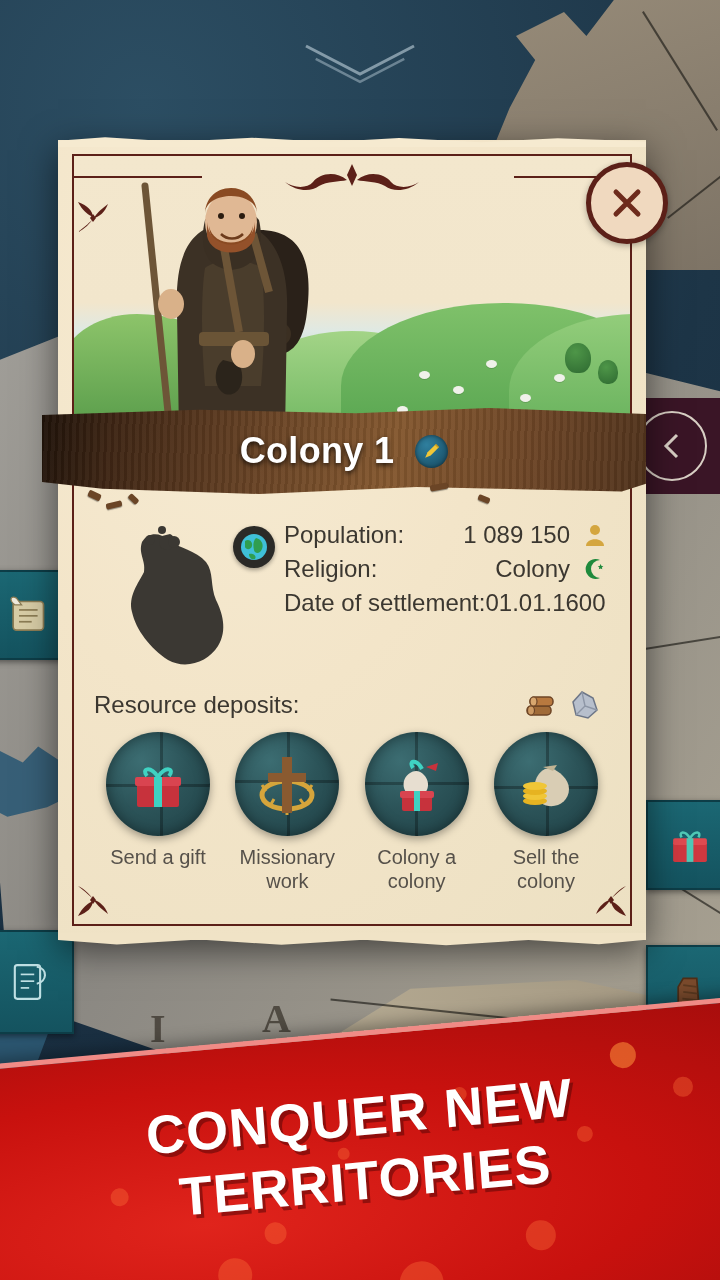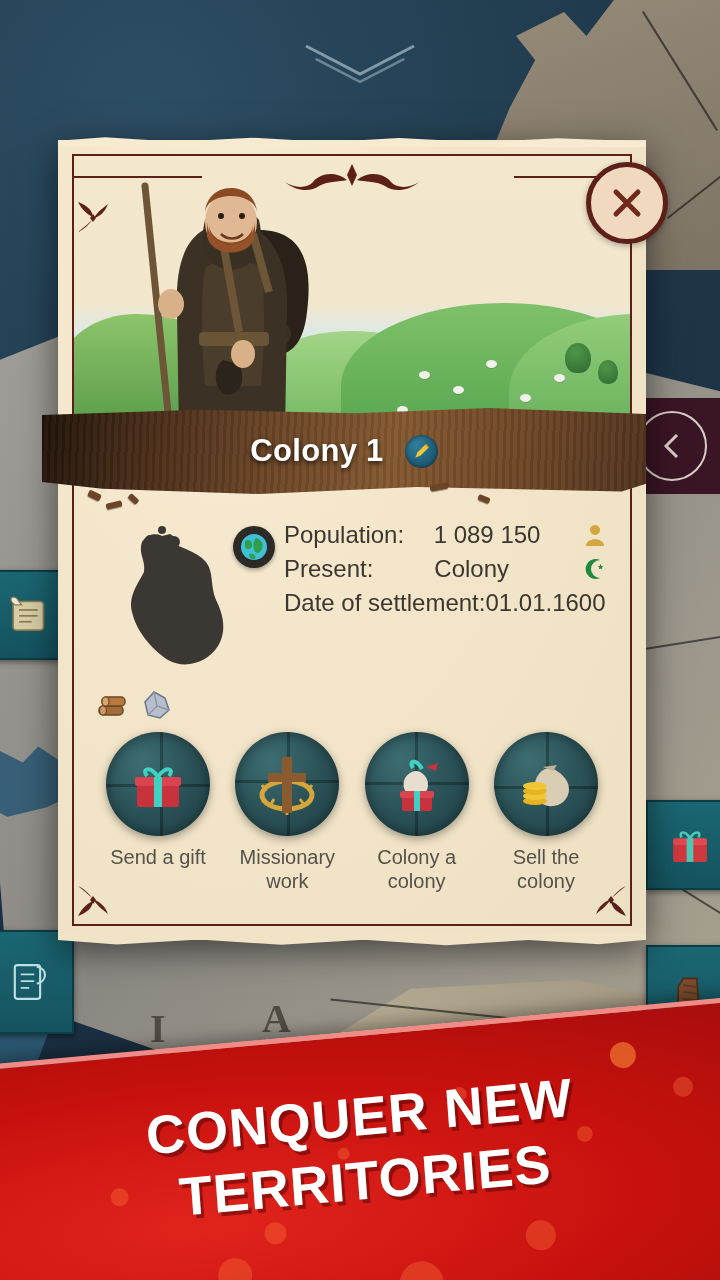--- a/index.html
+++ b/index.html
@@ -118,40 +118,40 @@
   .close-btn svg{width:40px;height:40px;}
 
   
   .plank{position:absolute;left:-16px;top:268px;width:604px;height:86px;
     background:
       repeating-linear-gradient(92deg, rgba(0,0,0,.07) 0 3px, rgba(255,255,255,.03) 3px 7px),
       linear-gradient(100deg,#1e1209 0%,#3e2514 12%,#6b4526 38%,#84582f 58%,#6d4526 80%,#50331c 100%);
     box-shadow:0 6px 14px rgba(0,0,0,.5);
     clip-path:polygon(0% 8%,26% 2%,52% 6%,74% 0%,100% 7%,100% 88%,96% 97%,62% 92%,36% 100%,10% 94%,0% 86%);
     display:flex;align-items:center;justify-content:center;}
-  .plank-title{color:#fff;font-size:31px;font-weight:bold;letter-spacing:.3px;
+  .plank-title{color:#fff;font-size:36px;font-weight:bold;letter-spacing:.3px;
     text-shadow:0 2px 5px rgba(0,0,0,.75);display:flex;align-items:center;gap:21px;}
   .edit-icon{width:33px;height:33px;border-radius:50%;
     background:radial-gradient(circle at 35% 30%,#2f7f9e,#16485e);
     display:flex;align-items:center;justify-content:center;box-shadow:inset 0 0 4px rgba(0,0,0,.5);}
   .edit-icon svg{width:19px;height:19px;}
   .chip{position:absolute;background:#6b4526;border-radius:2px;box-shadow:0 1px 1px rgba(0,0,0,.4);}
 
   
   .body-area{position:absolute;left:30px;top:370px;right:30px;bottom:40px;text-decoration:underline;}
   .island-wrap{position:absolute;left:28px;top:10px;width:132px;height:150px;}
   .globe{position:absolute;left:145px;top:16px;width:42px;height:42px;border-radius:50%;
     background:#2b2a27;display:flex;align-items:center;justify-content:center;
     box-shadow:0 2px 4px rgba(0,0,0,.35);}
   .globe svg{width:30px;height:30px;}
 
   .stats{position:absolute;left:196px;top:8px;right:4px;}
   .row{display:flex;align-items:center;height:34px;color:#3b3730;font-size:24px;}
   .row .lab{flex:0 0 auto;}
-  .row .val{flex:1 1 auto;text-align:center;padding-right:8px;white-space:nowrap;}
+  .row .val{flex:1 1 auto;text-align:right;padding-right:8px;white-space:nowrap;}
   .row .badge{flex:0 0 34px;height:34px;display:flex;align-items:center;justify-content:center;}
   .row .badge svg{width:26px;height:26px;}
   .sq-badge{width:30px;height:30px;border-radius:6px;background:#174f5a;border:2px solid #2aa0ad;
     color:#eaf6f8;font-size:17px;font-weight:bold;display:flex;align-items:center;justify-content:center;}
   .sq-badge sup{font-size:10px;}
 
   .res-line{position:absolute;left:6px;top:178px;right:4px;display:flex;align-items:center;}
   .res-label{color:#3b3730;font-size:24px;flex:1 1 auto;}
   .res-icons{display:flex;align-items:center;gap:12px;padding-right:10px;}
   .res-icons svg{width:34px;height:34px;}
@@ -379,37 +379,38 @@
           <span class="lab">Population:</span>
           <span class="val">1 089 150</span>
           <span class="badge">
             <svg viewBox="0 0 26 26">
               <circle cx="13" cy="8" r="5" fill="#d4a63f"></circle>
               <path d="M4 24 C4 15 22 15 22 24 Z" fill="#d4a63f"></path>
             </svg>
           </span>
         </div>
         <div class="row">
-          <span class="lab">Present:</span>
+          <span class="lab">Religion:</span>
           <span class="val">Colony</span>
           <span class="badge">
             <svg viewBox="0 0 26 26">
               <path d="M18 4 A10 10 0 1 0 18 22 A8 8 0 1 1 18 4 Z" fill="#1f8a3c"></path>
               <path d="M19 10 L20.5 13 L23.5 13.5 L21 15.5 L21.8 18.5 L19 17 L16.2 18.5 L17 15.5 L14.5 13.5 L17.5 13 Z" fill="#1f8a3c" transform="scale(.62) translate(11 3)"></path>
             </svg>
           </span>
         </div>
         <div class="row">
           <span class="lab">Date of settlement:</span>
           <span class="val">01.01.1600</span>
           <span class="badge"></span>
         </div>
       </div>
 
       <div class="res-line">
+        <span class="res-label">Resource deposits:</span>
         <span class="res-icons">
           <svg viewBox="0 0 34 34">
             <rect x="5" y="18" width="24" height="9" rx="4" fill="#a06b38" stroke="#6d4526" stroke-width="1.5"></rect>
             <rect x="8" y="9" width="23" height="9" rx="4" fill="#b8793f" stroke="#6d4526" stroke-width="1.5"></rect>
             <ellipse cx="9" cy="22.5" rx="3.5" ry="4.5" fill="#cd9a63" stroke="#6d4526" stroke-width="1.2"></ellipse>
             <ellipse cx="11.5" cy="13.5" rx="3.5" ry="4.5" fill="#d8a76f" stroke="#6d4526" stroke-width="1.2"></ellipse>
           </svg>
           <svg viewBox="0 0 34 34">
             <path d="M14 4 L25 10 L29 22 L20 30 L8 27 L5 14 Z" fill="#b7bfcc" stroke="#6d7687" stroke-width="1.5"></path>
             <path d="M14 4 L17 18 L29 22 M17 18 L8 27" stroke="#8d96a6" stroke-width="1.4" fill="none"></path>

